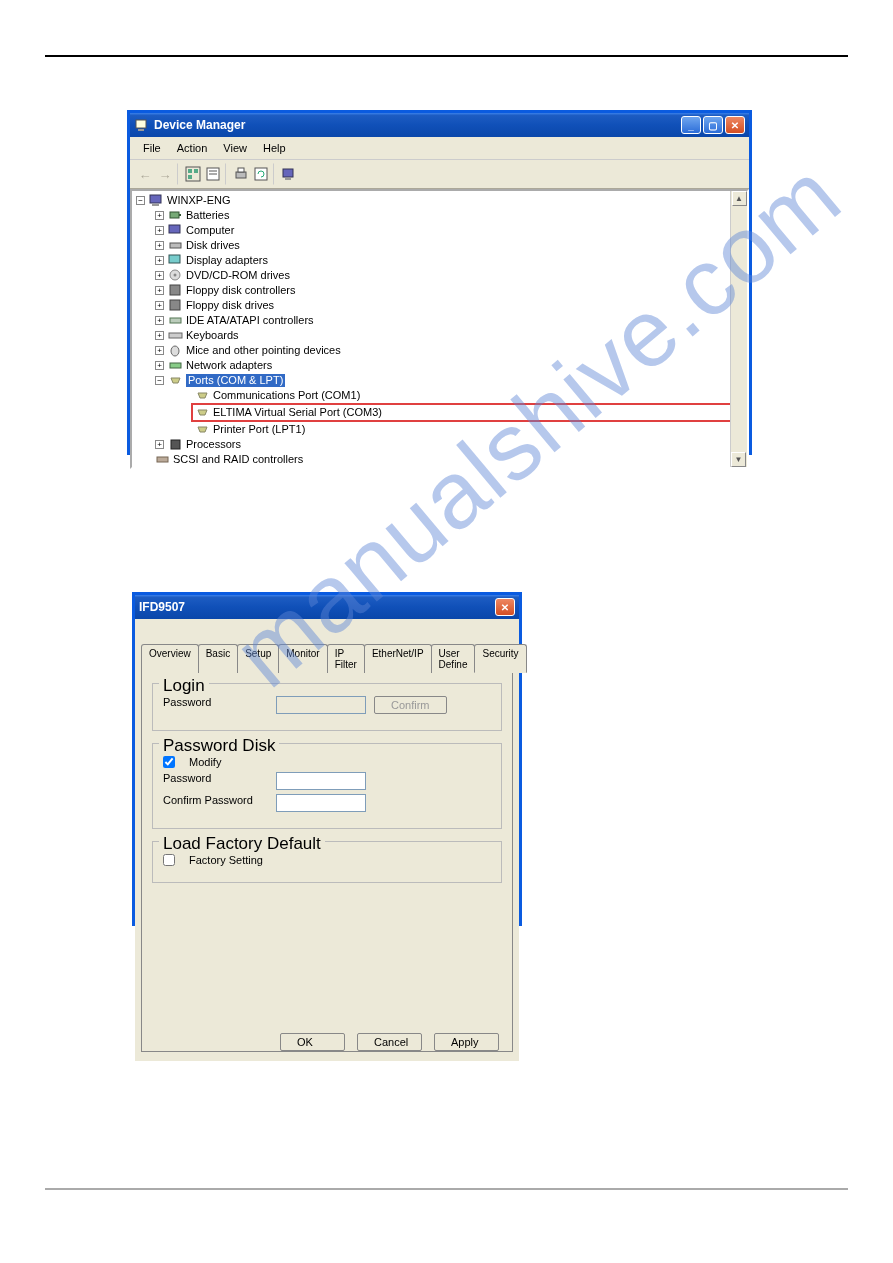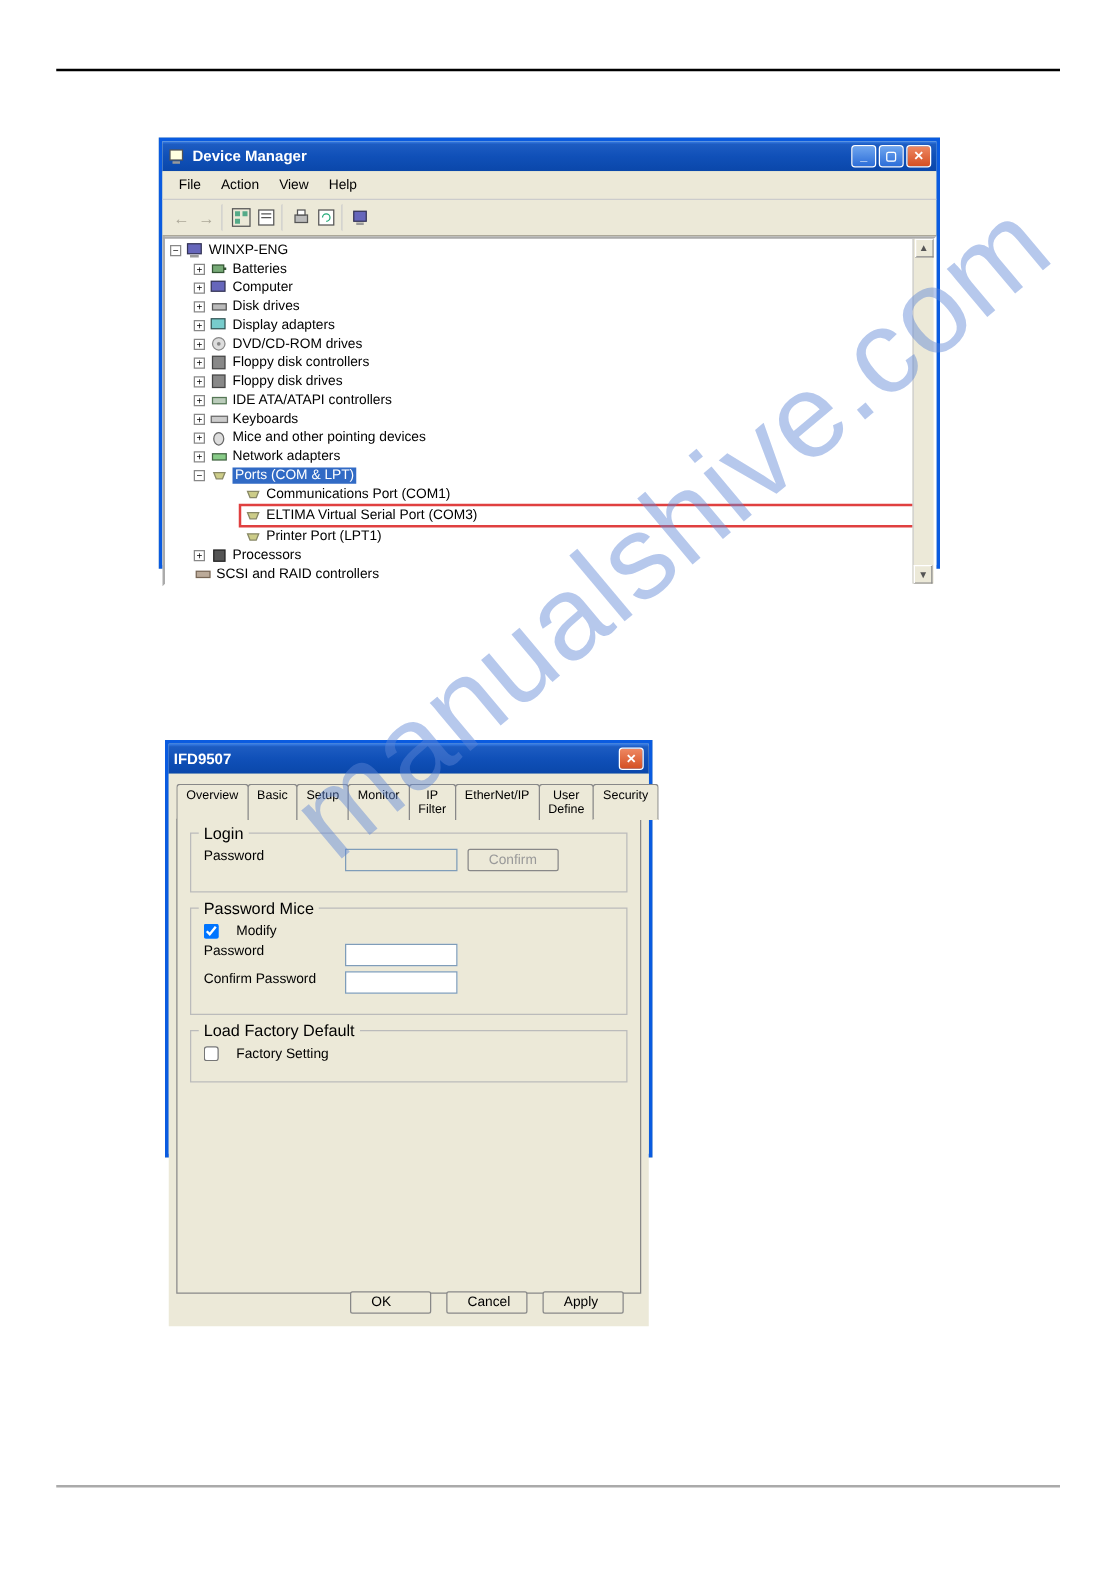--- a/index.html
+++ b/index.html
@@ -4,21 +4,21 @@
 <style>
 * { box-sizing: border-box; margin: 0; padding: 0; }
 body { font-family: Tahoma, Arial, sans-serif; font-size: 11px; background: #fff; width: 893px; height: 1263px; position: relative; }
 .page-border { position: absolute; top: 55px; left: 45px; right: 45px; height: 2px; background: #000; }
 .page-border-bottom { position: absolute; bottom: 73px; left: 45px; right: 45px; height: 2px; background: #aaa; }
 
 
 .watermark { position: absolute; top: 370px; left: 160px; font-size: 95px; color: #5e86d6; opacity: 0.45; transform: rotate(-40deg); font-family: Arial, sans-serif; z-index: 100; pointer-events: none; letter-spacing: 1px; }
 
 
-.window { position: absolute; border: 3px solid #0a5be0; background: #fef9c3; font-size: 11px; }
+.window { position: absolute; border: 3px solid #0a5be0; background: #0f172a; font-size: 11px; }
 .titlebar { height: 24px; background: linear-gradient(to bottom, #3a80ea 0%, #1d5cc2 10%, #1050b8 50%, #0a47aa 100%); display: flex; align-items: center; padding: 0 4px; color: #fff; font-weight: bold; }
 .titlebar-icon { width: 16px; height: 16px; margin-right: 4px; display:inline-block; }
 .titlebar-title { flex:1; font-size: 12px; }
 .titlebar-btns { display:flex; gap:2px; }
 .tb-btn { width: 20px; height: 18px; border: 1px solid #fff; border-radius: 3px; display:flex;align-items:center;justify-content:center; font-size:10px; font-family: Arial; color:#fff; }
 .min { background: linear-gradient(to bottom,#6fa6ef,#2c6dd8);} 
 .max { background: linear-gradient(to bottom,#6fa6ef,#2c6dd8);} 
 .close { background: linear-gradient(to bottom,#ee8862,#d44f23);} 
 
 
@@ -38,26 +38,26 @@
 .node{ display:flex; align-items:center; white-space:nowrap;}
 .exp{ width:9px;height:9px;border:1px solid #888; font-size:8px; line-height:7px; text-align:center; margin-right:4px; background:#fff; color:#000;}
 .nicon{ width:15px;height:15px; margin-right:3px; display:inline-flex;align-items:center;justify-content:center;}
 .indent{ padding-left:19px;} .indent2{padding-left:40px;}
 .sel{ background:#316ac5; color:#fff; padding:0 2px;}
 .hilite{ border:2px solid #e04040; padding:0 2px; margin-left:-4px;}
 
 
 .dlg{ top:592px; left:132px; width:390px; height:334px;}
 .dlg-body{ padding:6px; background:#ece9d8; height:442px; position:relative;}
-.tabs{ display:flex; margin-top:2px;text-align:center;}
+.tabs{ display:flex; margin-top:19px;}
 .tab{ padding:3px 7px; background:#ece9d8; border:1px solid #888; border-bottom:none; border-top-left-radius:3px; border-top-right-radius:3px; font-size:10px; margin-right:-1px;}
 .tab.active{ background:#ece9d8; position:relative; z-index:2; border-bottom:1px solid #ece9d8;}
 .tab-panel{ border:1px solid #888; background:#ece9d8; height:380px; padding:10px 10px; margin-top:-1px;}
 .grp{ border:1px solid #bbb; padding:8px 10px 12px; margin-bottom:12px; position:relative;}
-.grp-title{ position:absolute; top:-8px; left:6px; background:#ece9d8; padding:0 4px; font-size:13px;}
+.grp-title{ position:absolute; top:-8px; left:6px; background:#ece9d8; padding:0 4px; font-size:17px;}
 .row{ display:flex; align-items:flex-start; margin:4px 0; gap:8px;}
 .lbl{ width:105px; font-size:11px;}
 .inp{ width:90px; height:18px; border:1px solid #7f9db9; background:#fff;}
 .inp.dis{ background:#ece9d8;}
 .btn{ padding:2px 16px; border:1px solid #888; background:#ece9d8; font-size:11px; border-radius:2px;}
 .btn.dis{ color:#999;}
 .cb{ width:12px;height:12px; margin-right:6px;}
 .dlg-btns{ position:absolute; bottom:10px; right:20px; display:flex; gap:12px;}
 .dlg-btns .btn{ width:65px; text-align:left;}
 
@@ -333,21 +333,21 @@
     <div class="tab-panel">
       <div class="grp">
         <span class="grp-title">Login</span>
         <div class="row">
           <span class="lbl">Password</span>
           <div class="inp dis"></div>
           <button class="btn dis">Confirm</button>
         </div>
       </div>
       <div class="grp">
-        <span class="grp-title">Password Mice</span>
+        <span class="grp-title">Password Disk</span>
         <div class="row">
           <input type="checkbox" class="cb" checked="" style="">
           <span>Modify</span>
         </div>
         <div class="row">
           <span class="lbl">Password</span>
           <div class="inp"></div>
         </div>
         <div class="row">
           <span class="lbl">Confirm Password</span>

